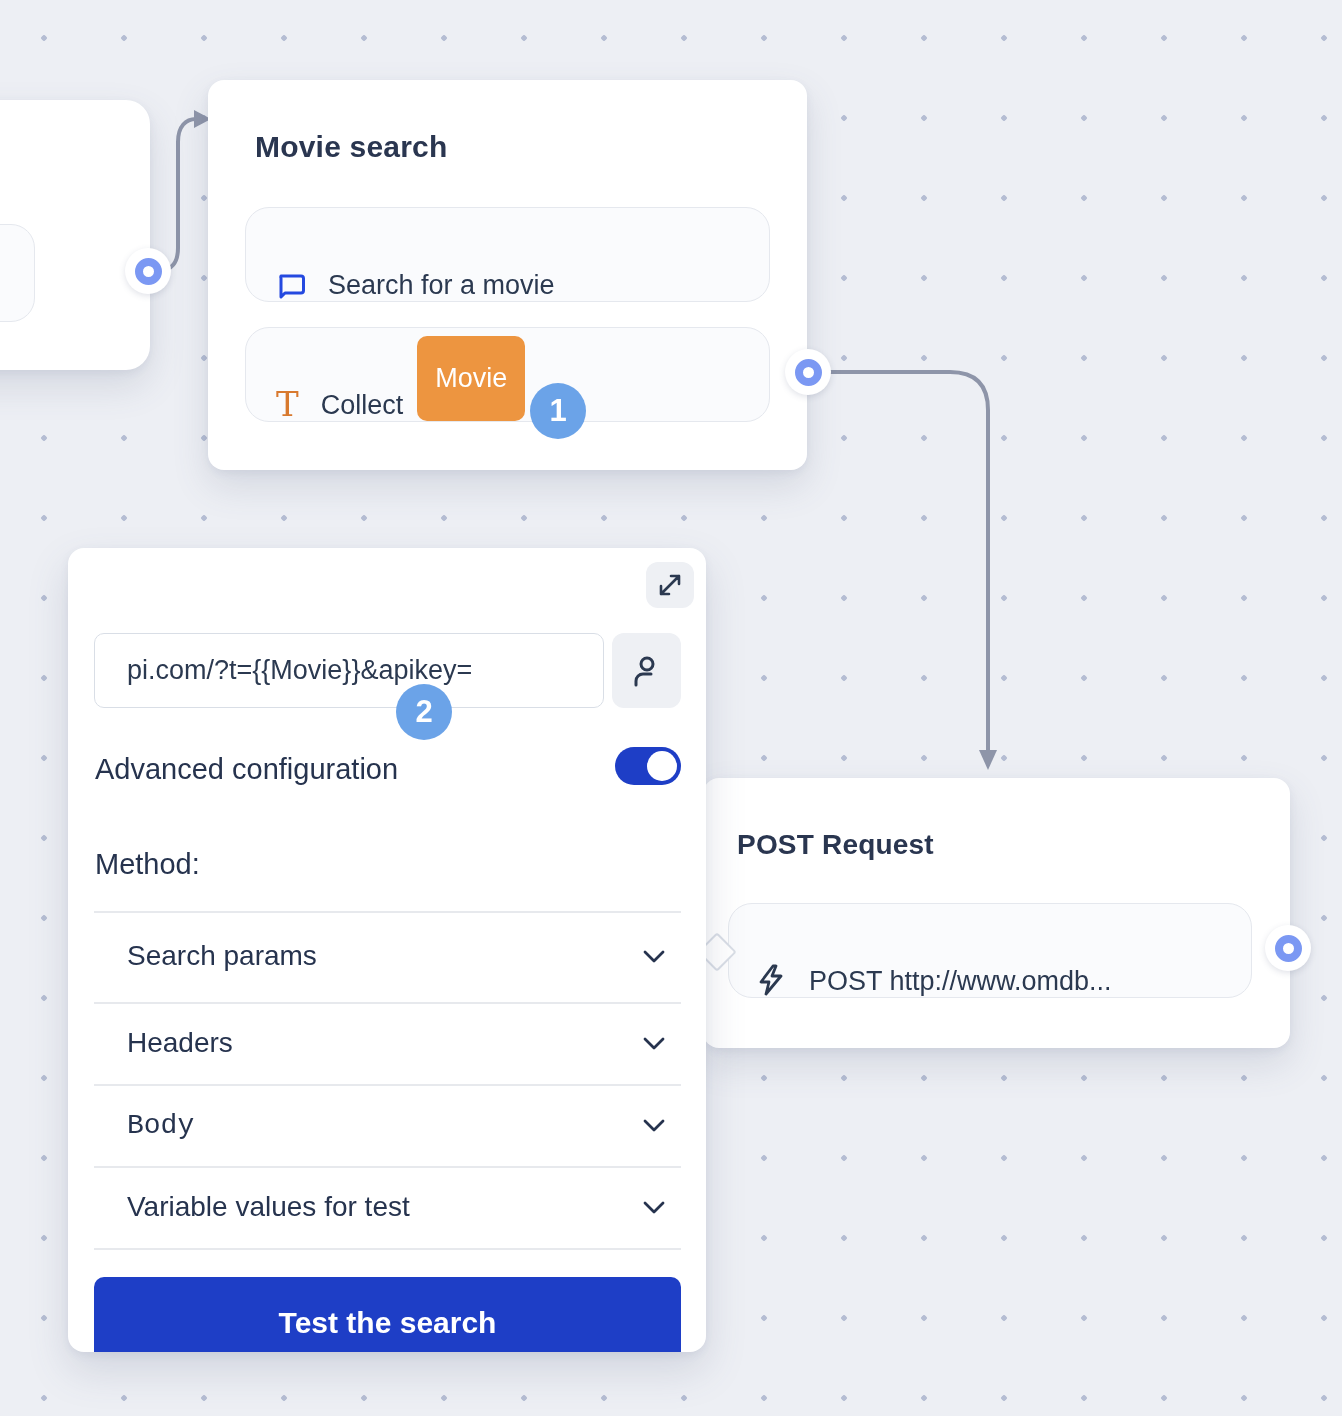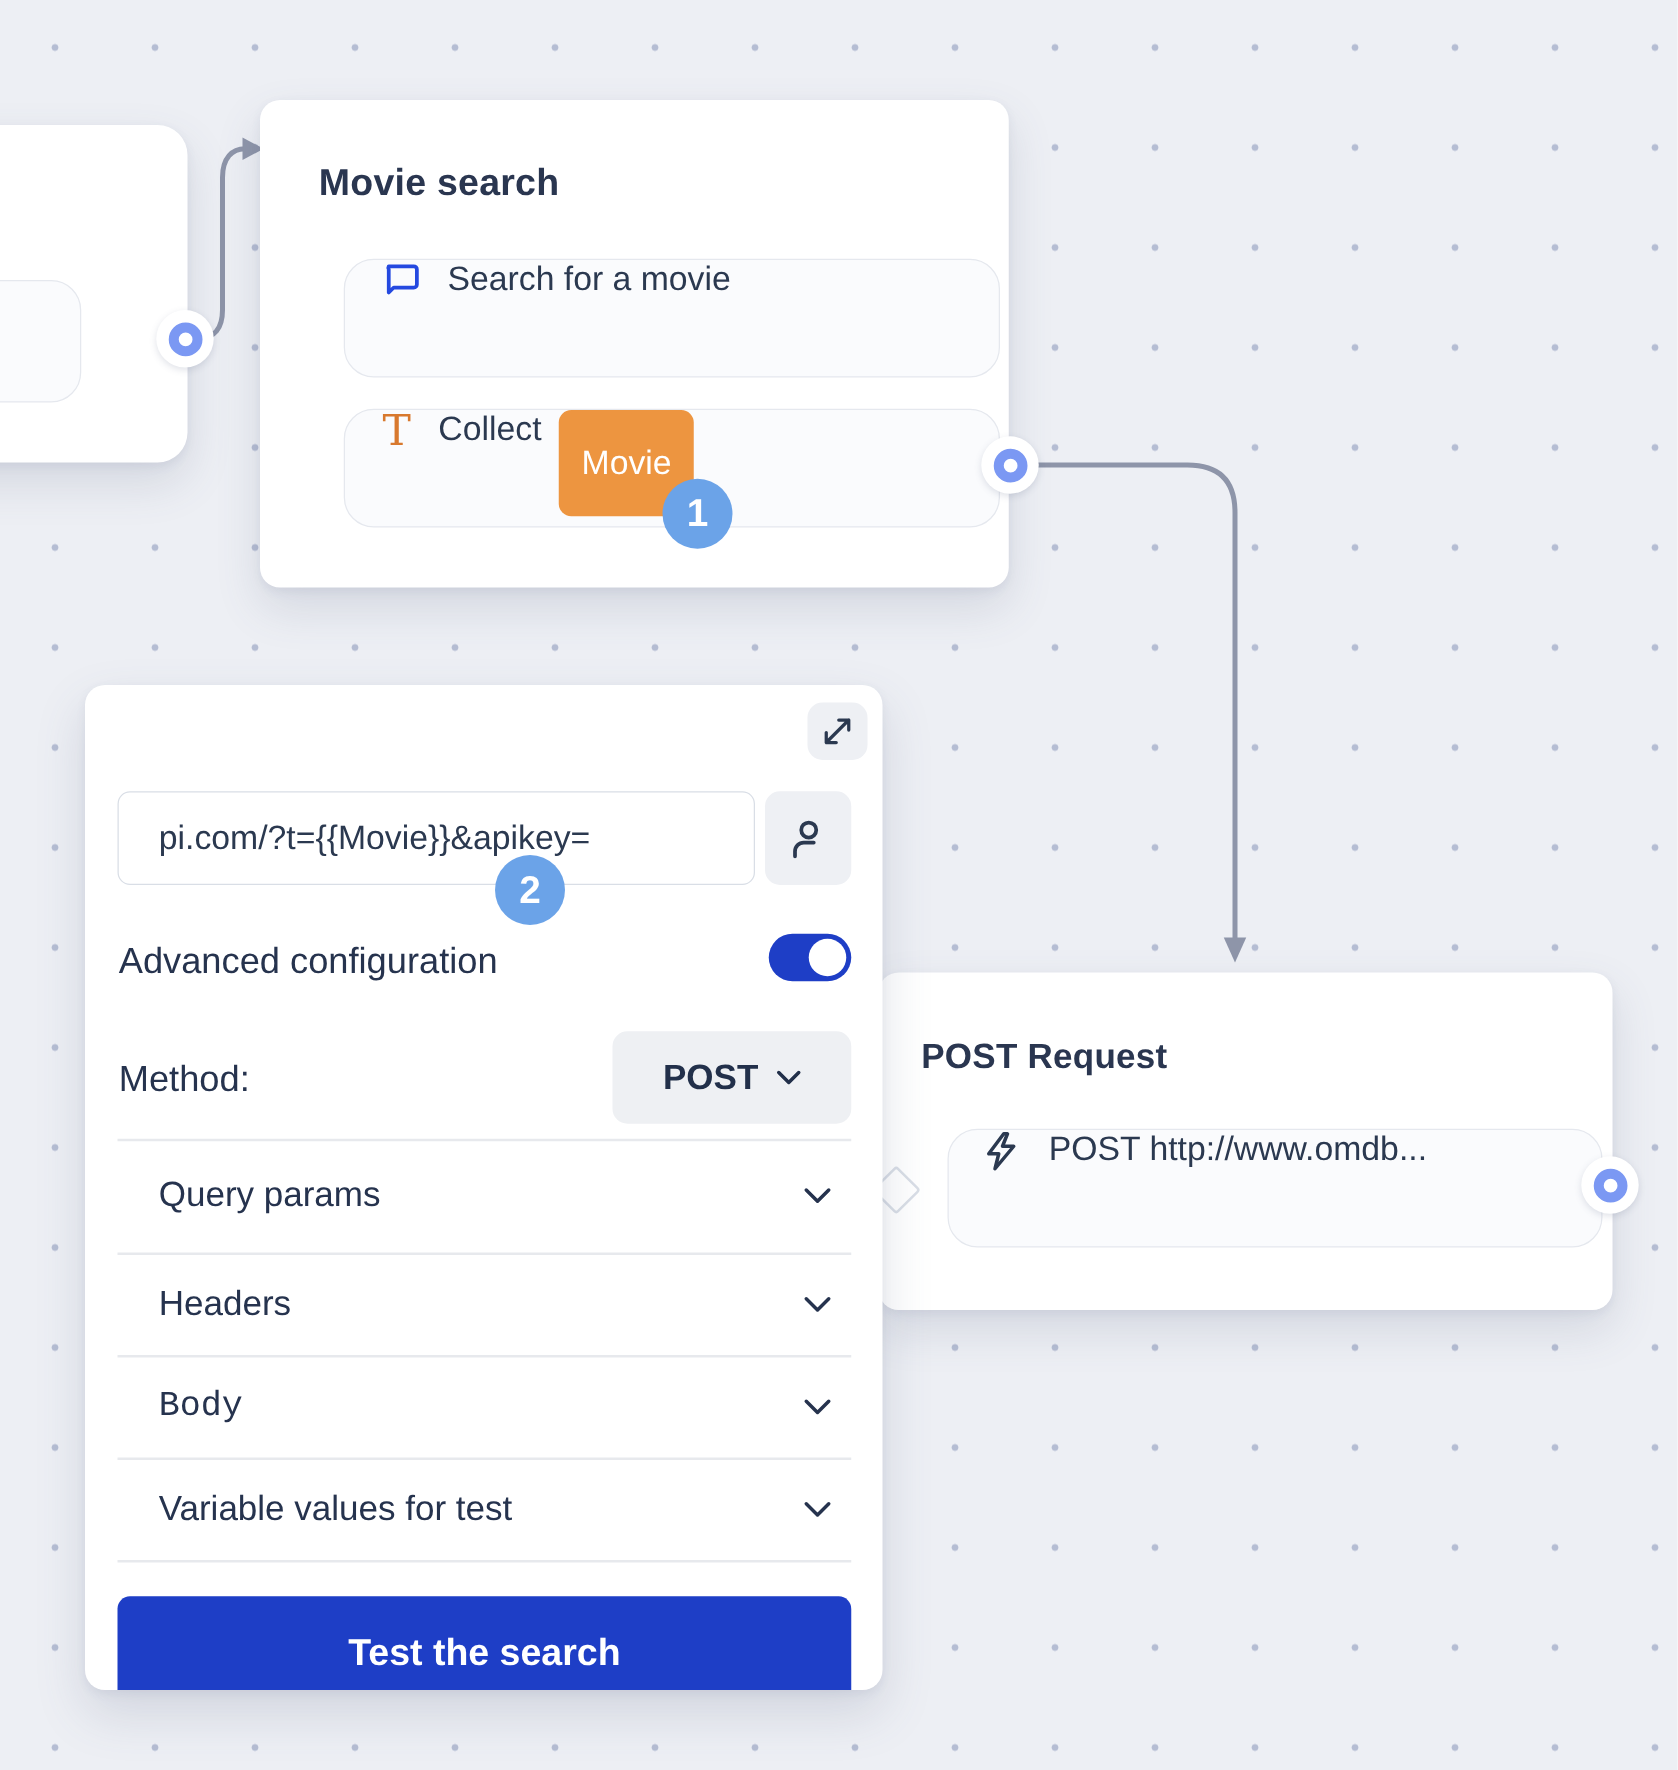--- a/index.html
+++ b/index.html
@@ -9,21 +9,21 @@
     background-color:#edeff4;
     background-image:radial-gradient(circle,#b5bdd3 2.5px,rgba(181,189,211,0) 3px);
     background-size:80px 80px;
     background-position:4px -2px;
   }
   .connectors{position:absolute;left:0;top:0;z-index:1;pointer-events:none;}
   .card{position:absolute;background:#ffffff;border-radius:16px;
         box-shadow:0 16px 36px rgba(82,94,125,.16),0 3px 8px rgba(82,94,125,.08);z-index:2;}
   .node-title{position:absolute;color:#2a3650;font-size:30px;font-weight:700;letter-spacing:.2px;}
   .node-item{position:absolute;background:#fafbfd;border:1.5px solid #e5e8ee;border-radius:24px;
-             display:flex;align-items:flex-start;box-sizing:border-box;margin-left:30px;}
+             display:flex;align-items:flex-end;box-sizing:border-box;}
   .node-item .label{color:#2b3950;font-size:27px;white-space:nowrap;}
   .icon-gap{margin-right:22px;display:flex;align-items:center;}
   .t-icon{font-family:"DejaVu Serif","Liberation Serif",serif;color:#d8792e;font-size:34px;line-height:1;}
   .var-badge{background:#ed9540;color:#ffffff;font-size:27px;padding:27px 18px;border-radius:10px;margin-left:14px;}
   .port{position:absolute;z-index:4;width:46px;height:46px;border-radius:50%;background:#ffffff;
         box-shadow:0 2px 6px rgba(82,94,125,.18);display:flex;align-items:center;justify-content:center;}
   .port .ring{width:11px;height:11px;background:#ffffff;border:8px solid #7b98f3;border-radius:50%;}
   .step-badge{position:absolute;z-index:6;width:56px;height:56px;border-radius:50%;background:#6ba3e8;
               color:#ffffff;font-size:31px;font-weight:700;display:flex;align-items:center;justify-content:center;}
   .panel{position:absolute;left:68px;top:548px;width:638px;height:804px;background:#ffffff;border-radius:16px;
@@ -123,31 +123,25 @@
         <path d="M5 31 v-4 a7 7 0 0 1 7 -7 h8" stroke="#2b3950" stroke-width="3" fill="none" stroke-linecap="round"></path>
       </svg>
     </div>
 
     <div class="row-label" style="left:27px;top:205px;">Advanced configuration</div>
     <div class="toggle">
       <div class="knob"></div>
     </div>
 
     <div class="row-label" style="left:27px;top:300px;">Method:</div>
-    <div class="dropdown">
-      <span class="dd-label">POST</span>
-      <svg width="20" height="12" viewBox="0 0 20 12">
-        <path d="M2 2 L10 10 L18 2" stroke="#22304a" stroke-width="2.8" fill="none" stroke-linecap="round" stroke-linejoin="round"></path>
-      </svg>
-    </div>
 
     <div class="divider" style="top:363px;"></div>
 
     <div class="section-row" style="top:368px;">
-      <span class="label">Query params</span>
+      <span class="label">Search params</span>
       <svg width="22" height="13" viewBox="0 0 22 13">
         <path d="M2 2 L11 11 L20 2" stroke="#26334e" stroke-width="2.8" fill="none" stroke-linecap="round" stroke-linejoin="round"></path>
       </svg>
     </div>
     <div class="divider" style="top:454px;"></div>
 
     <div class="section-row" style="top:455px;text-align:right;">
       <span class="label">Headers</span>
       <svg width="22" height="13" viewBox="0 0 22 13">
         <path d="M2 2 L11 11 L20 2" stroke="#26334e" stroke-width="2.8" fill="none" stroke-linecap="round" stroke-linejoin="round"></path>

